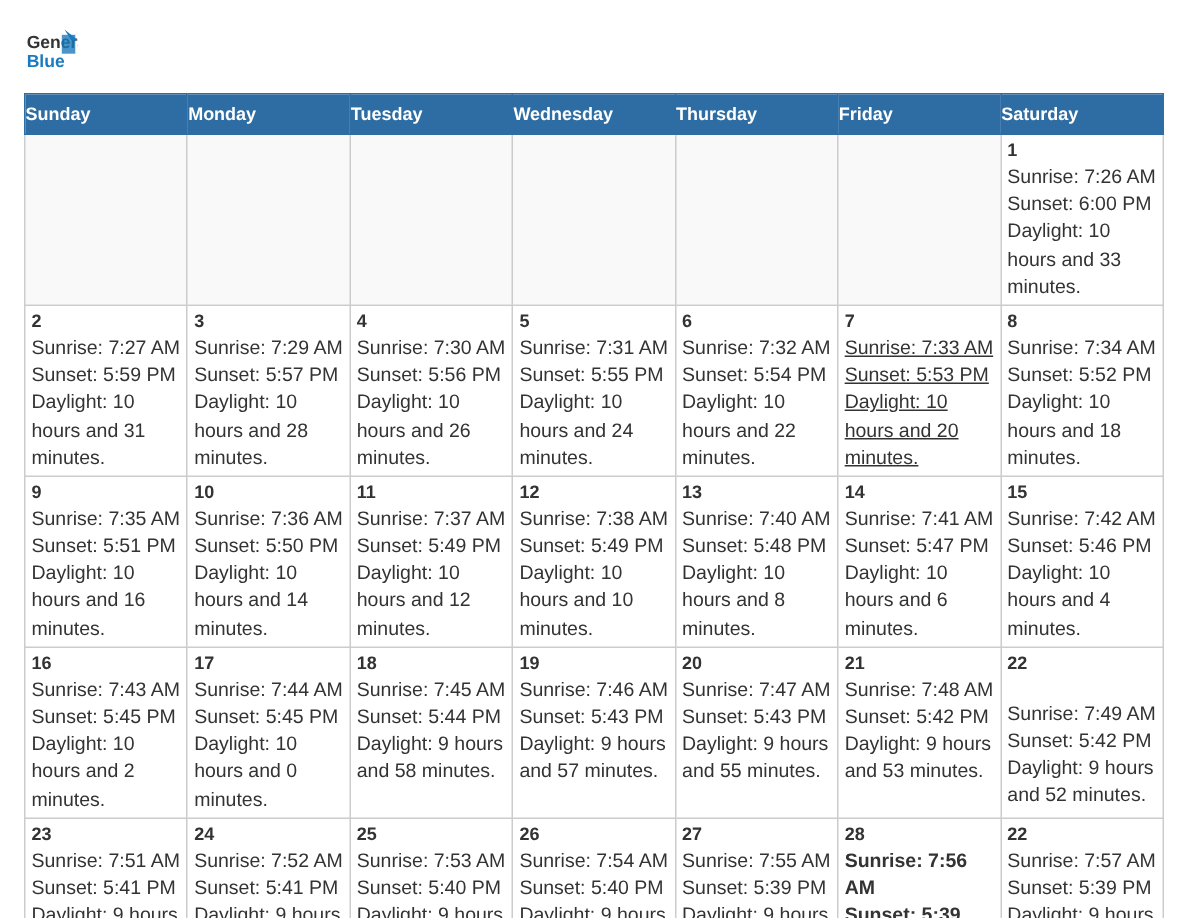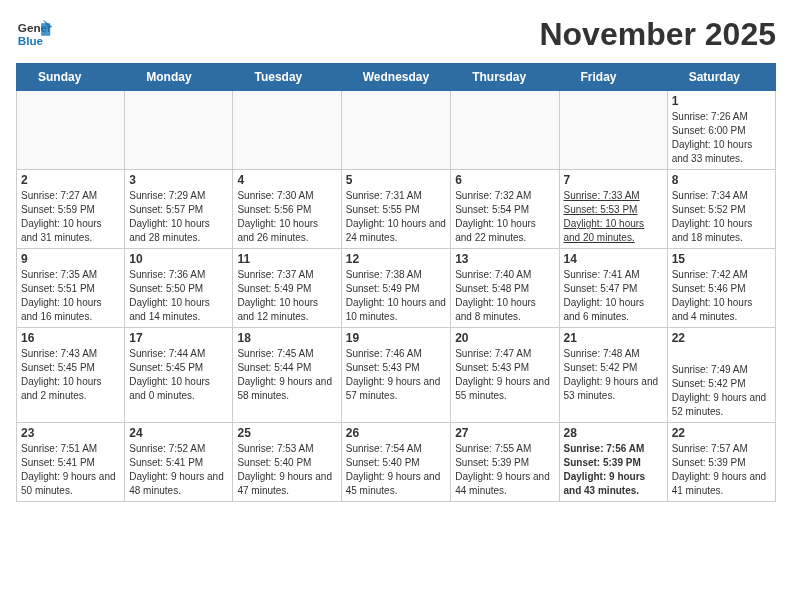--- a/index.html
+++ b/index.html
@@ -40,41 +40,41 @@
     .calendar {
       width: 100%;
       border-collapse: collapse;
       border: 1px solid #ccc;
     }
     .calendar th {
       background: #2e6da4;
       color: #fff;
       font-size: 12px;
       font-weight: bold;
-      padding: 6px 21px;
+      padding: 6px 0;
       text-align: left;
       border: 1px solid #2e6da4;
     }
     .calendar td {
       vertical-align: top;
       border: 1px solid #ccc;
       padding: 3px 4px;
       font-size: 10px;
       color: #333;
       width: calc(100% / 7);
       min-height: 70px;
     }
     .day-num {
       font-size: 12px;
       font-weight: bold;
       display: block;
       margin-bottom: 2px;
     }
     .day-info {
-      font-size: 10px;
+      font-size: 13px;
       line-height: 1.4;
       color: #333;
     }
     .empty-cell {
       background: #f9f9f9;
     }
     tr:nth-child(even) td {
       background: #fff;
     }
   </style>
@@ -84,21 +84,20 @@
 <div class="header">
   <div class="logo">
     <svg class="logo-icon" viewBox="0 0 40 40" xmlns="http://www.w3.org/2000/svg">
       <text x="2" y="18" font-size="13" font-weight="bold" fill="#333" font-family="Arial">General</text>
       <text x="2" y="32" font-size="13" font-weight="bold" fill="#1a7abf" font-family="Arial">Blue</text>
       <polygon points="28,8 38,8 38,22 28,22" fill="#1a7abf" opacity="0.8"></polygon>
       <polygon points="30,4 40,12 35,12" fill="#1a7abf"></polygon>
     </svg>
   </div>
   <div class="title-block">
-    <div class="month-title">November 2025</div>
   </div>
 </div>
 
 <table class="calendar">
   <thead>
     <tr>
     <th>Sunday</th>
         <th>Monday</th>
         <th>Tuesday</th>
         <th>Wednesday</th>

